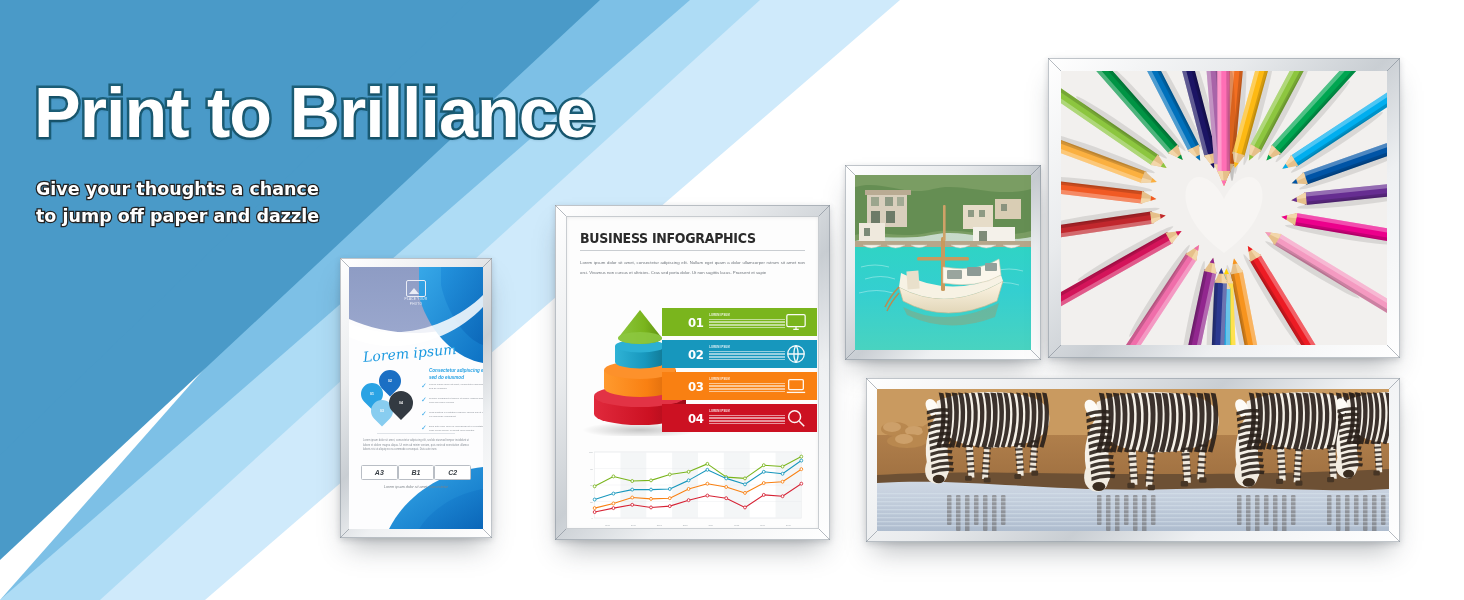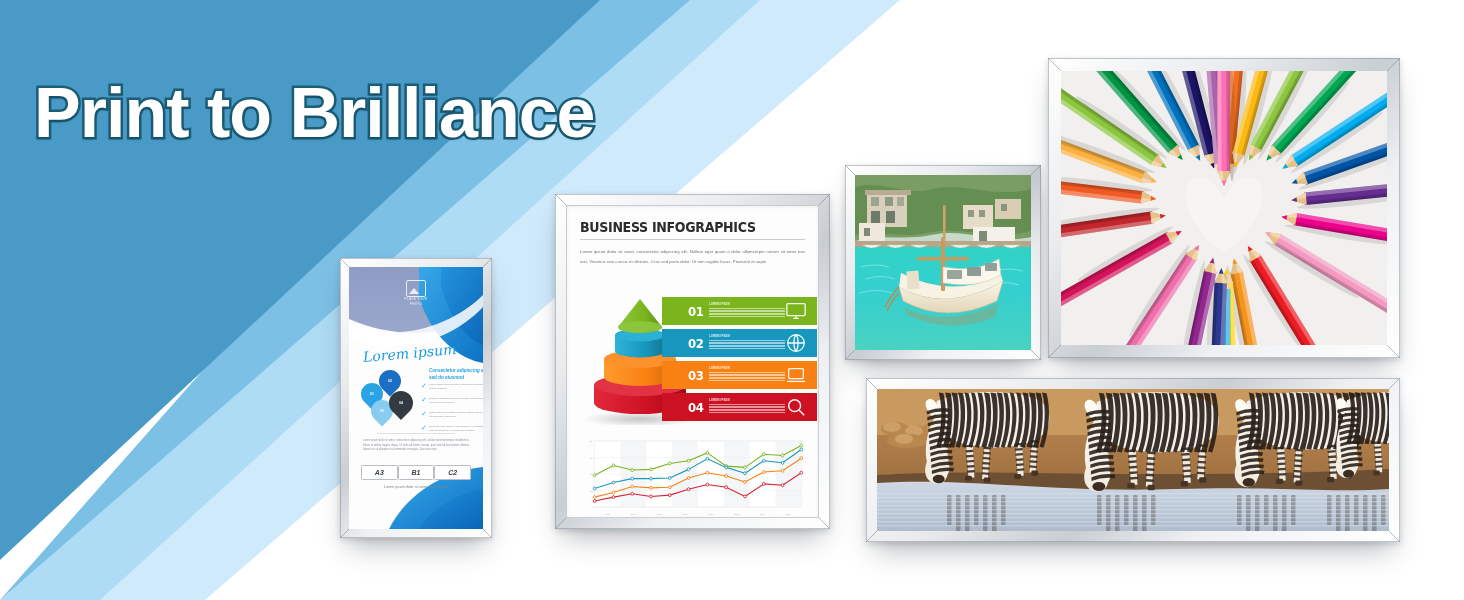--- a/index.html
+++ b/index.html
@@ -95,21 +95,21 @@
     width:36px;height:13px;border:1px solid #b9bec5;border-radius:1.5px;
     display:flex;align-items:center;justify-content:center;
     font-style:italic;font-weight:bold;font-size:7px;color:#3c4248;background:#fff;
   }
   .broch-foot{
     position:absolute;left:0;right:0;top:218px;text-align:center;
     font-style:italic;font-size:3.6px;color:#7d838a;
   }
 
   
-  #poster-infographic{left:555px;top:194px;width:275px;height:335px;padding:12px;}
+  #poster-infographic{left:555px;top:205px;width:275px;height:335px;padding:12px;}
   #poster-infographic .mat{left:11px;top:11px;right:11px;bottom:11px;background:#fdfdfd;}
   .info-inner{position:absolute;left:14px;right:14px;top:14px;bottom:10px;}
   .info-title{
     font-family:"DejaVu Sans Condensed","Liberation Sans",sans-serif;
     font-size:14px;font-weight:bold;letter-spacing:-.3px;color:#2b2b2b;
   }
   .info-rule{height:1px;background:#c9cdd1;margin:4px 0 7px;}
   .info-para{font-size:4.3px;color:#6d737a;line-height:2.25;text-align:justify;}
   .pyramid-wrap{position:absolute;left:-6px;right:-12px;top:78px;height:128px;}
   .bars{position:absolute;left:88px;right:0;top:0;height:128px;}
@@ -160,20 +160,24 @@
       <polygon points="0,600 700,0 900,0 205,600" fill="#cfeafb"></polygon>
       <polygon points="0,600 655,0 760,0 100,600" fill="#aedcf5"></polygon>
       <polygon points="0,600 530,0 690,0 0,600" fill="#7dc0e6"></polygon>
       <polygon points="0,0 565,0 0,530" fill="url(#bgDark)"></polygon>
       <polygon points="0,0 600,0 0,560" fill="#4a9ac8"></polygon>
       <polygon points="0,0 470,0 0,455" fill="#4a9ac8"></polygon>
     </svg>
   </div>
 
   <div class="headline">Print to Brilliance</div>
+  <div class="subline">
+    <span>Give your thoughts a chance</span>
+    <span>to jump off paper and dazzle</span>
+  </div>
 
   <div class="frame" id="poster-brochure">
     <div class="miter">
       <svg viewBox="0 0 152 280" preserveAspectRatio="none">
         <path d="M0,0 L9,9 M152,0 L143,9 M0,280 L9,271 M152,280 L143,271" stroke="rgba(120,130,140,.55)" stroke-width="1" fill="none"></path>
         <rect x="0.5" y="0.5" width="151" height="279" fill="none" stroke="rgba(130,140,150,.5)" stroke-width="1"></rect>
       </svg>
     </div>
     <div class="mat">
       <div class="broch">

